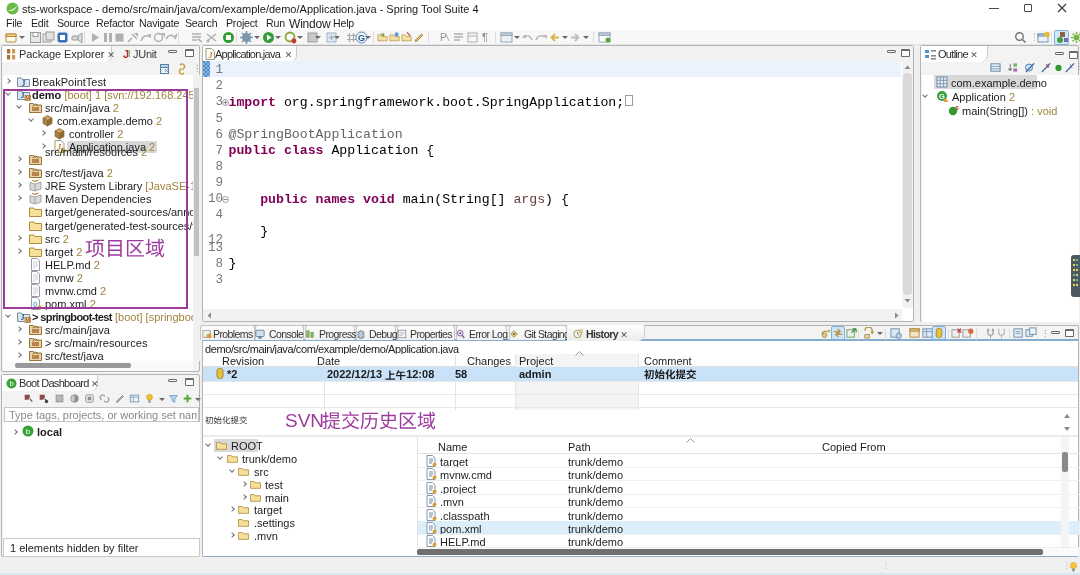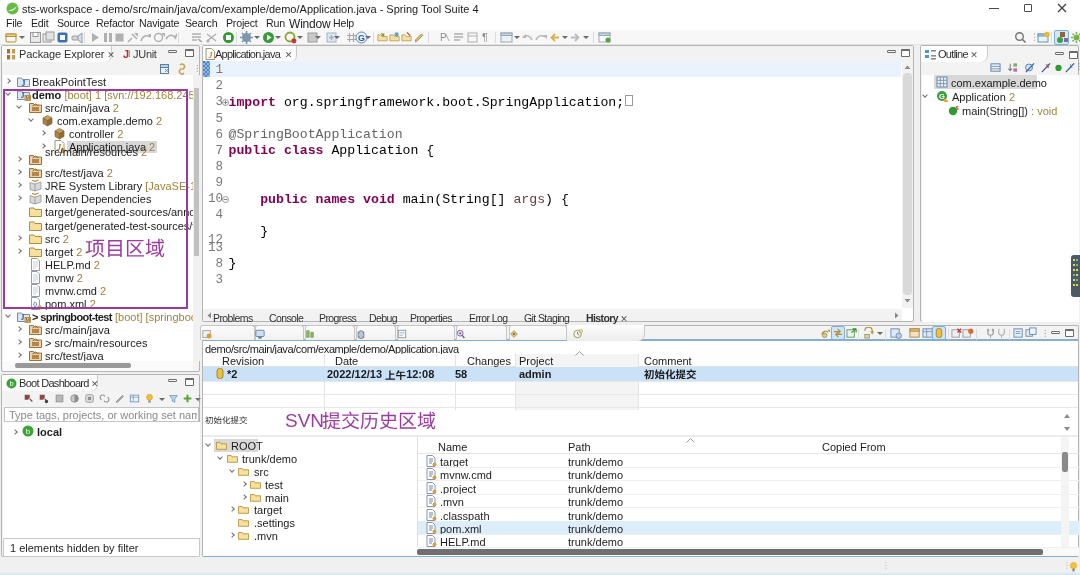--- a/index.html
+++ b/index.html
@@ -4,21 +4,21 @@
 *{margin:0;padding:0;box-sizing:border-box;}
 html,body{width:1080px;height:575px;overflow:hidden;}
 body{font-family:"Liberation Sans",sans-serif;font-size:11px;color:#1e1e1e;background:#f0f0f0;}
 .abs{position:absolute;}
 .dec{color:#a0823c;}
 .chev-r{position:absolute;width:4px;height:4px;border-right:1.3px solid #707070;border-top:1.3px solid #707070;transform:rotate(45deg);}
 .chev-d{position:absolute;width:4px;height:4px;border-right:1.3px solid #707070;border-top:1.3px solid #707070;transform:rotate(135deg);}
 .trow{position:absolute;font-size:11px;white-space:nowrap;color:#1c1c1c;}
 .panel{position:absolute;background:#f3f3f3;border:1px solid #b4b4b4;border-radius:2px;}
 .tabtxt{position:absolute;top:2px;font-size:11px;color:#2e2e2e;white-space:nowrap;}
-.btab{position:absolute;top:312px;font-size:10.5px;letter-spacing:-0.6px;color:#333;white-space:nowrap;}
+.btab{position:absolute;top:328px;font-size:10.5px;letter-spacing:-0.6px;color:#333;white-space:nowrap;}
 .tclose{color:#555;font-size:9px;}
 .minmax{position:absolute;width:9px;height:2.5px;border:1px solid #6a6a6a;border-radius:1px;background:#fdfdfd;}
 .maxbox{position:absolute;width:9px;height:7.5px;border:1px solid #6a6a6a;border-top-width:2.5px;border-radius:1px;background:#fdfdfd;}
 .cl{position:absolute;left:228.5px;white-space:pre;font-family:"Liberation Mono",monospace;font-size:13.2px;color:#000;}
 .ln{position:absolute;left:202px;width:21px;text-align:right;font-family:"Liberation Mono",monospace;font-size:12.5px;color:#787878;}
 .kw{color:#7f0055;font-weight:bold;}
 .gray{color:#646464;}
 .brown{color:#6a3e3e;}
 .hdr{position:absolute;font-size:11px;color:#1c1c1c;white-space:nowrap;}
 .cell{position:absolute;font-size:11px;white-space:nowrap;color:#1c1c1c;text-align:center;}
@@ -717,21 +717,21 @@
       <rect x="5" y="1" width="7" height="7" fill="#eef3f8" stroke="#6a8aae"></rect>
     </svg>
 <span class="abs" style="left:1041px;top:328px;color:#888;font-size:8.5px;">⋮</span>
 <div class="minmax" style="left:1051px;top:331px;"></div>
 <div class="maxbox" style="left:1065px;top:329px;"></div>
 <div class="abs" style="left:203px;top:341px;width:875px;height:215px;background:#fff;"></div>
 <div class="cell" style="left:205px;top:343px;letter-spacing:-0.4px;">demo/src/main/java/com/example/demo/Application.java</div>
 <div class="abs" style="left:203px;top:354px;width:875px;height:13px;background:#fff;border-bottom:1px solid #e0e0e0;"></div>
 <div class="abs" style="left:515px;top:354px;width:123px;height:56px;background:#f4f4f4;"></div>
 <div class="hdr" style="left:206px;top:355px;padding-left:16px;">Revision</div>
-<div class="hdr" style="left:335px;top:355px;">Date</div>
+<div class="hdr" style="left:317px;top:355px;">Date</div>
 <div class="hdr" style="left:455px;top:355px;width:56px;text-align:right;">Changes</div>
 <div class="hdr" style="left:519px;top:355px;">Project</div>
 <div class="hdr" style="left:644px;top:355px;">Comment</div>
 <svg class="abs" style="left:575px;top:351px" width="9" height="5" viewBox="0 0 9 5">
       <path d="M0.5 4.5 L4.5 0.5 L8.5 4.5" fill="none" stroke="#9a9a9a"></path>
     </svg>
 <div class="abs" style="left:324px;top:354px;width:1px;height:56px;background:#e4e4e4;"></div>
 <div class="abs" style="left:455px;top:354px;width:1px;height:56px;background:#e4e4e4;"></div>
 <div class="abs" style="left:515px;top:354px;width:1px;height:56px;background:#e4e4e4;"></div>
 <div class="abs" style="left:638px;top:354px;width:1px;height:56px;background:#e4e4e4;"></div>

